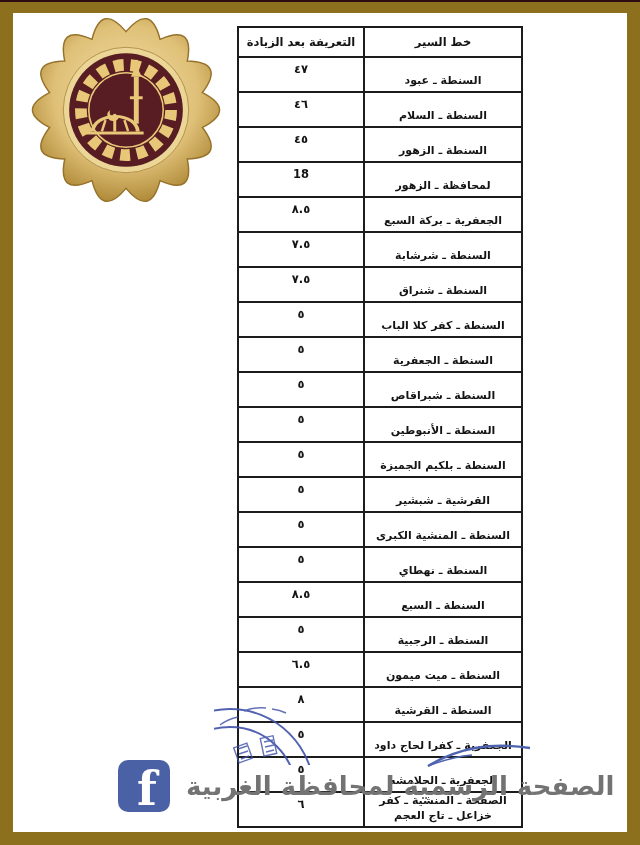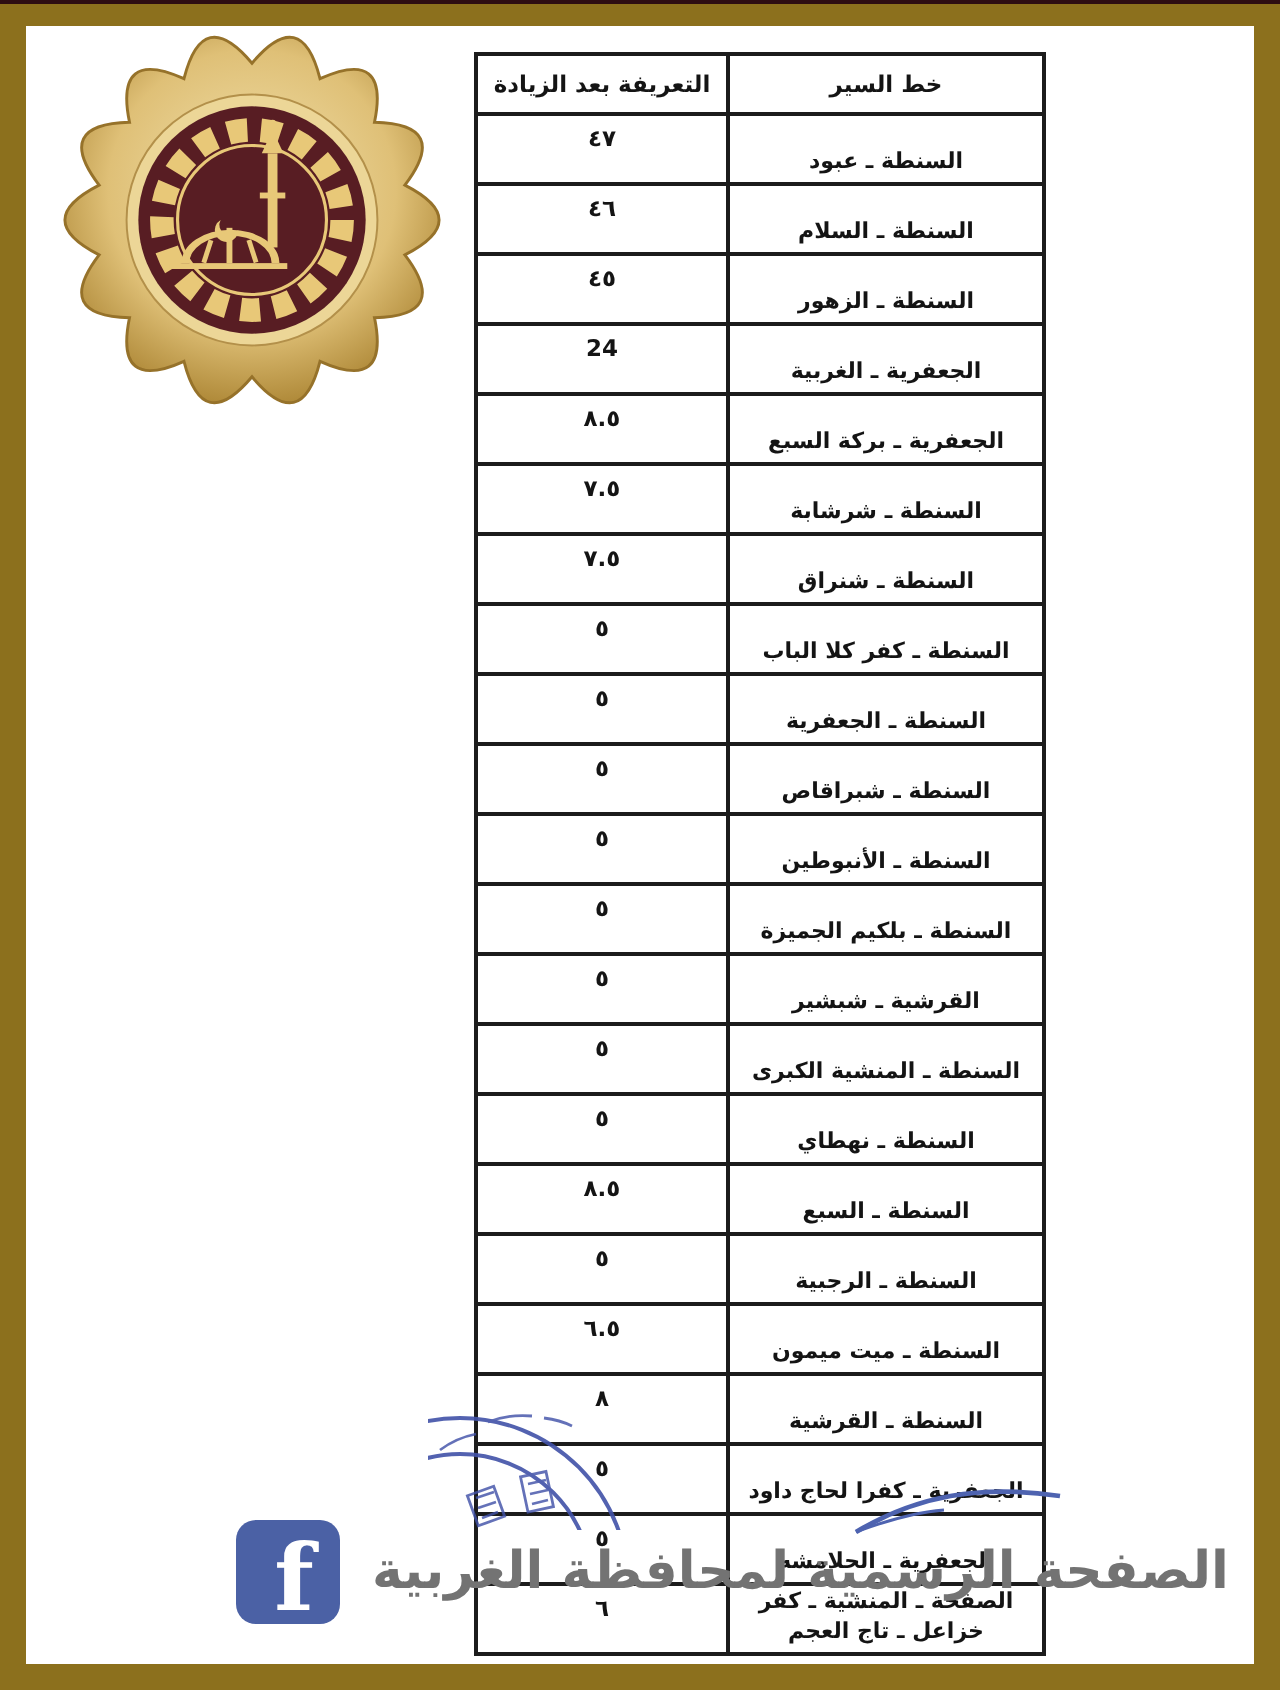--- a/index.html
+++ b/index.html
@@ -145,22 +145,22 @@
         </tr>
         <tr>
           <td class="route-cell">السنطة ـ السلام</td>
           <td class="tariff-cell">٤٦</td>
         </tr>
         <tr>
           <td class="route-cell">السنطة ـ الزهور</td>
           <td class="tariff-cell">٤٥</td>
         </tr>
         <tr>
-          <td class="route-cell">الجعفرية ـ الغربية</td>
-          <td class="tariff-cell">24</td>
+          <td class="route-cell">لمحافظة ـ الزهور</td>
+          <td class="tariff-cell">18</td>
         </tr>
         <tr>
           <td class="route-cell">الجعفرية ـ بركة السبع</td>
           <td class="tariff-cell">٨.٥</td>
         </tr>
         <tr>
           <td class="route-cell">السنطة ـ شرشابة</td>
           <td class="tariff-cell">٧.٥</td>
         </tr>
         <tr>

